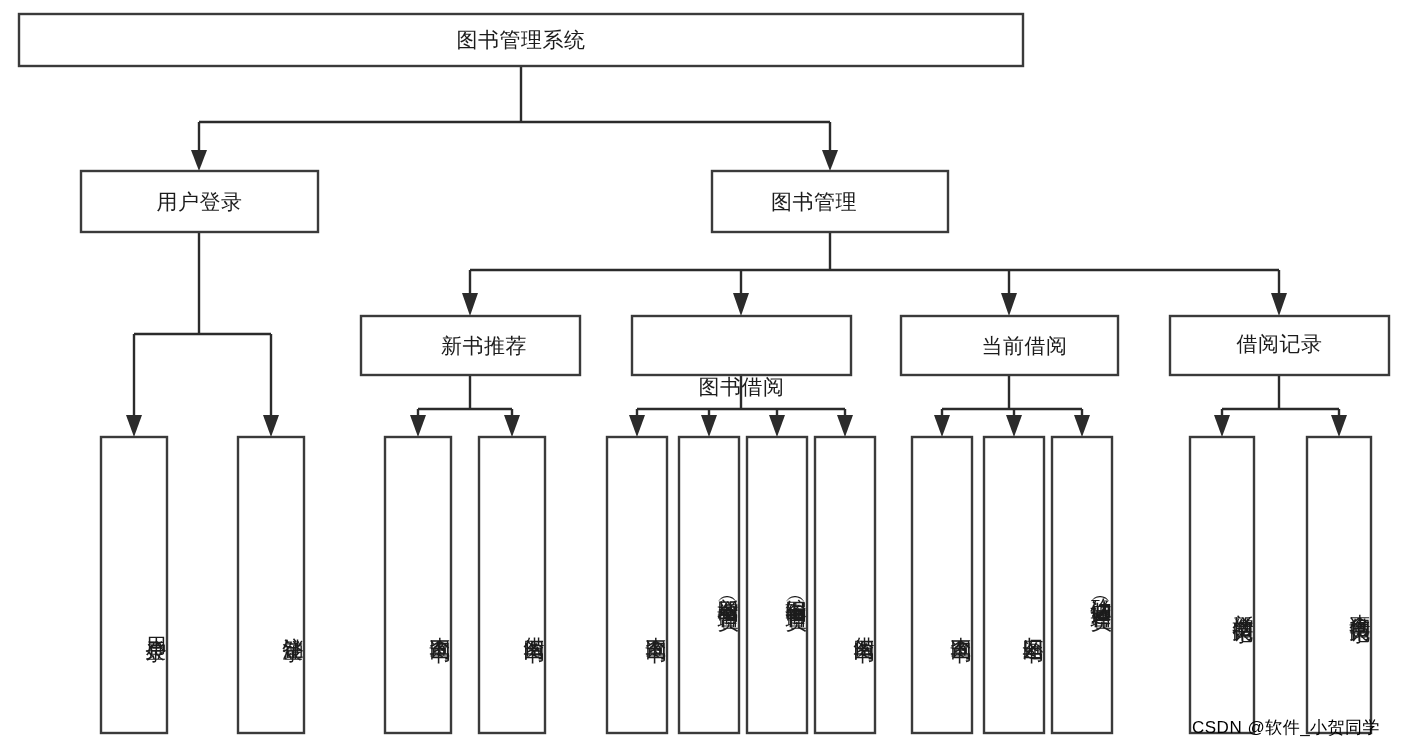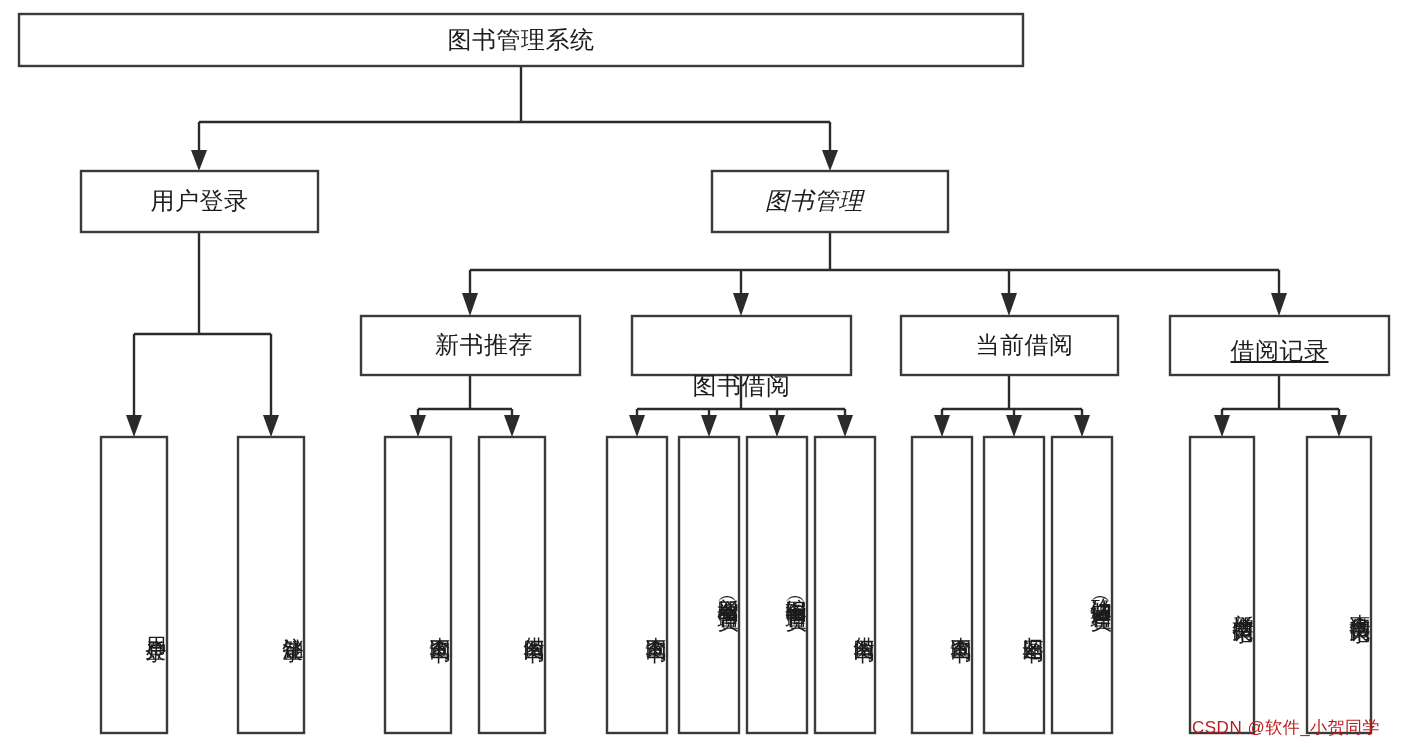--- a/index.html
+++ b/index.html
@@ -46,21 +46,21 @@
     position: absolute;
     display: flex;
     align-items: center;
     justify-content: center;
     color: #1c1c1c;
     font-family: "Liberation Sans", "DejaVu Sans", sans-serif;
     pointer-events: none;
     box-sizing: border-box;
   }
   .node-label.horizontal {
-    font-size: 24px;
+    font-size: 21px;
     letter-spacing: 0.5px;
     line-height: 1.1;
     white-space: nowrap;
     border-radius: 20px;
   }
   .node-label.vertical {
     writing-mode: vertical-rl;
     text-orientation: upright;
     font-size: 21px;
     letter-spacing: 2px;
@@ -69,21 +69,21 @@
     justify-content: center;
     padding-top: 8px;
   }
   .node-label.vertical.tall {
     padding-top: 4px;
   }
   .watermark {
     position: absolute;
     font-family: "Liberation Sans", "DejaVu Sans", sans-serif;
     font-size: 17px;
-    color: #b91c1c;
+    color: #000000;
     white-space: nowrap;
     letter-spacing: 0.5px;
     pointer-events: none;
   }
 </style>
 </head>
 <body>
 
 <div id="diagram-root">
 
@@ -183,26 +183,26 @@
     <rect class="node-box" x="912" y="437" width="60" height="296"></rect>
     <rect class="node-box" x="984" y="437" width="60" height="296"></rect>
     <rect class="node-box" x="1052" y="437" width="60" height="296"></rect>
     <rect class="node-box" x="1190" y="437" width="64" height="296"></rect>
     <rect class="node-box" x="1307" y="437" width="64" height="296"></rect>
   </svg>
 
   <div class="node-label horizontal" style="left:19px; top:14px; width:1004px; height:52px;">图书管理系统</div>
 
   <div class="node-label horizontal" style="left:81px; top:171px; width:237px; height:61px;">用户登录</div>
-  <div class="node-label horizontal" style="left:712px; top:171px; width:204px; height:61px;font-style:italic;">图书管理</div>
+  <div class="node-label horizontal" style="left:712px; top:171px; width:204px; height:61px;">图书管理</div>
 
   <div class="node-label horizontal" style="left:361px; top:316px; width:219px; height:59px;padding-left:27px;">新书推荐</div>
   <div class="node-label horizontal" style="left:632px; top:316px; width:219px; height:59px;margin-top:41px;">图书借阅</div>
   <div class="node-label horizontal" style="left:916px; top:316px; width:217px; height:59px;">当前借阅</div>
-  <div class="node-label horizontal" style="left:1170px; top:328px; width:219px; height:47px;text-decoration:underline;">借阅记录</div>
+  <div class="node-label horizontal" style="left:1170px; top:320px; width:219px; height:47px;">借阅记录</div>
 
   <div class="node-label vertical" style="left:101px; top:437px; width:66px; height:296px; padding-top:78px;">用户登录</div>
   <div class="node-label vertical" style="left:238px; top:437px; width:66px; height:296px; padding-top:78px;">注销登录</div>
   <div class="node-label vertical" style="left:385px; top:437px; width:66px; height:296px; padding-top:78px;">查询图书</div>
   <div class="node-label vertical" style="left:479px; top:437px; width:66px; height:296px; padding-top:78px;">借阅图书</div>
 
   <div class="node-label vertical" style="left:607px; top:437px; width:60px; height:296px; padding-top:78px;">查询图书</div>
   <div class="node-label vertical tall" style="left:679px; top:437px; width:60px; height:296px; padding-top:10px;">新增图书（管理员）</div>
   <div class="node-label vertical tall" style="left:747px; top:437px; width:60px; height:296px; padding-top:10px;">编辑图书（管理员）</div>
   <div class="node-label vertical" style="left:815px; top:437px; width:60px; height:296px; padding-top:78px;">借阅图书</div>

